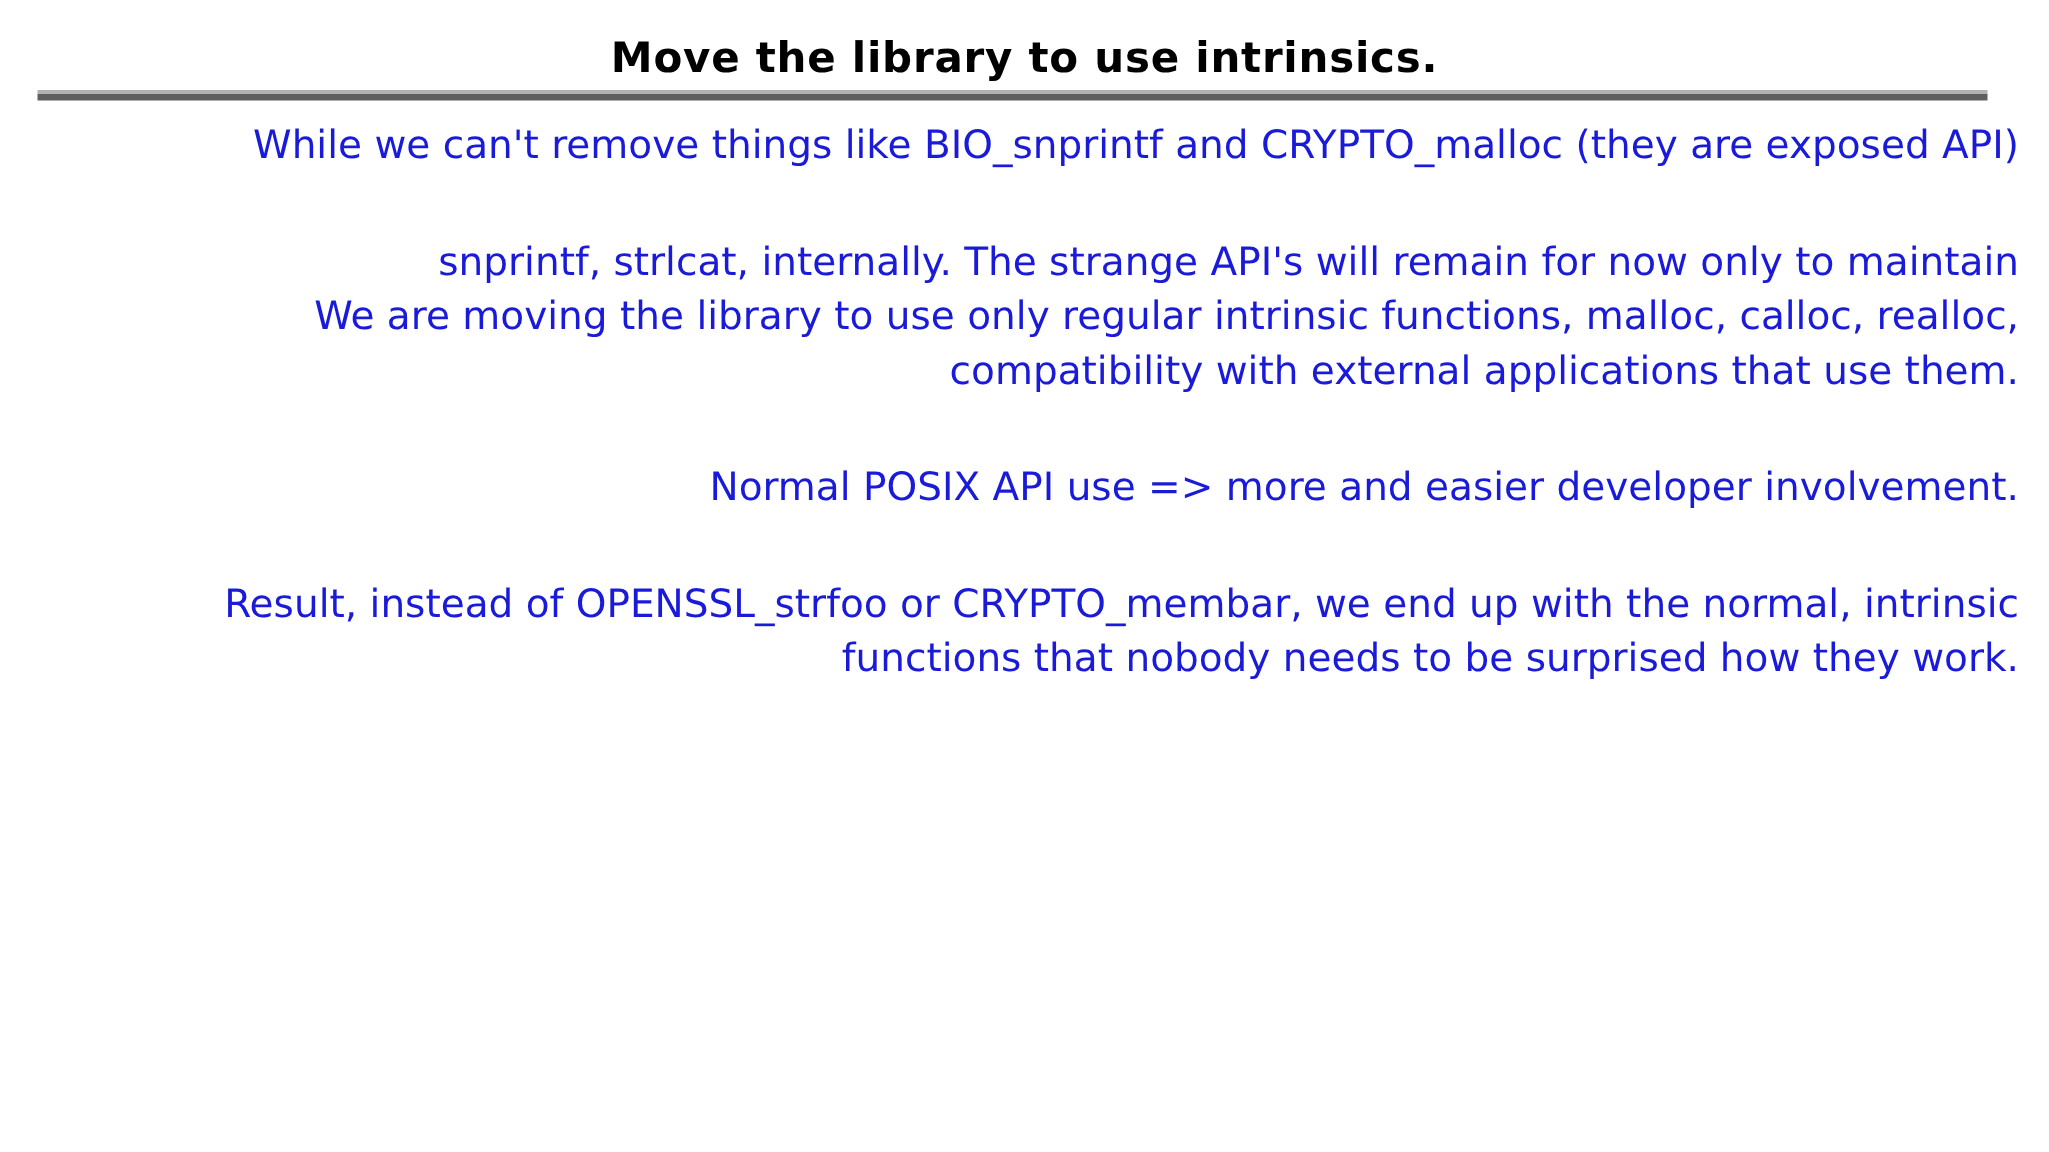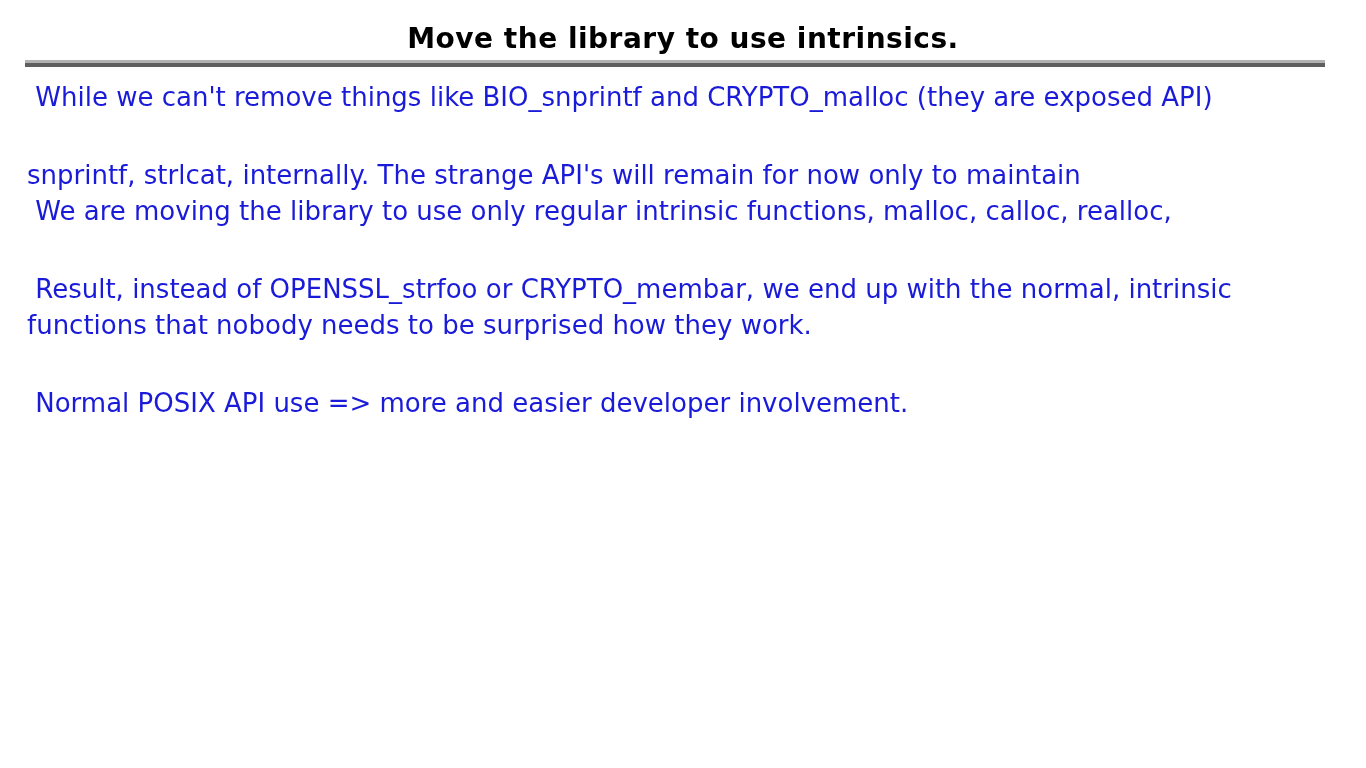--- a/index.html
+++ b/index.html
@@ -43,20 +43,21 @@
   }
   .slide-body {
     margin: 12px 20px 0 27px;
     color: var(--body-text, #1a1ad9);
     font-size: 26px;
     font-weight: 500;
     line-height: 36.5px;
   }
   .paragraph {
     margin: 0 0 41px 0;
+    text-align: right;
   }
   .text-line {
     white-space: pre; 
   }
 </style>
 </head>
 <body>
 
 <div class="slide">
 
@@ -66,25 +67,26 @@
 
   <div class="slide-body">
 
     <div class="paragraph">
       <div class="text-line"> While we can't remove things like BIO_snprintf and CRYPTO_malloc (they are exposed API)</div>
     </div>
 
     <div class="paragraph">
       <div class="text-line">snprintf, strlcat, internally. The strange API's will remain for now only to maintain</div>
       <div class="text-line"> We are moving the library to use only regular intrinsic functions, malloc, calloc, realloc,</div>
+      <div class="text-line">compatibility with external applications that use them.</div>
+    </div>
+
+    <div class="paragraph">
+      <div class="text-line"> Normal POSIX API use =&gt; more and easier developer involvement.</div>
     </div>
 
     <div class="paragraph">
       <div class="text-line"> Result, instead of OPENSSL_strfoo or CRYPTO_membar, we end up with the normal, intrinsic</div>
       <div class="text-line">functions that nobody needs to be surprised how they work.</div>
     </div>
 
-    <div class="paragraph">
-      <div class="text-line"> Normal POSIX API use =&gt; more and easier developer involvement.</div>
-    </div>
-
   </div>
 </div>
 
 </body></html>

